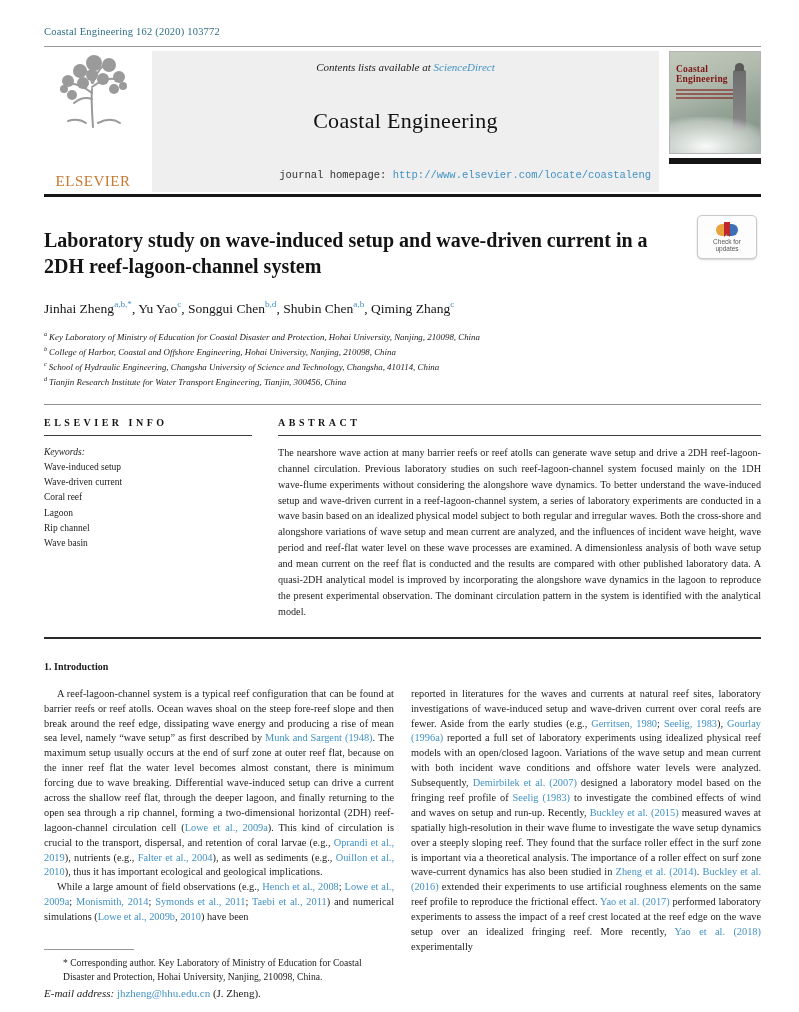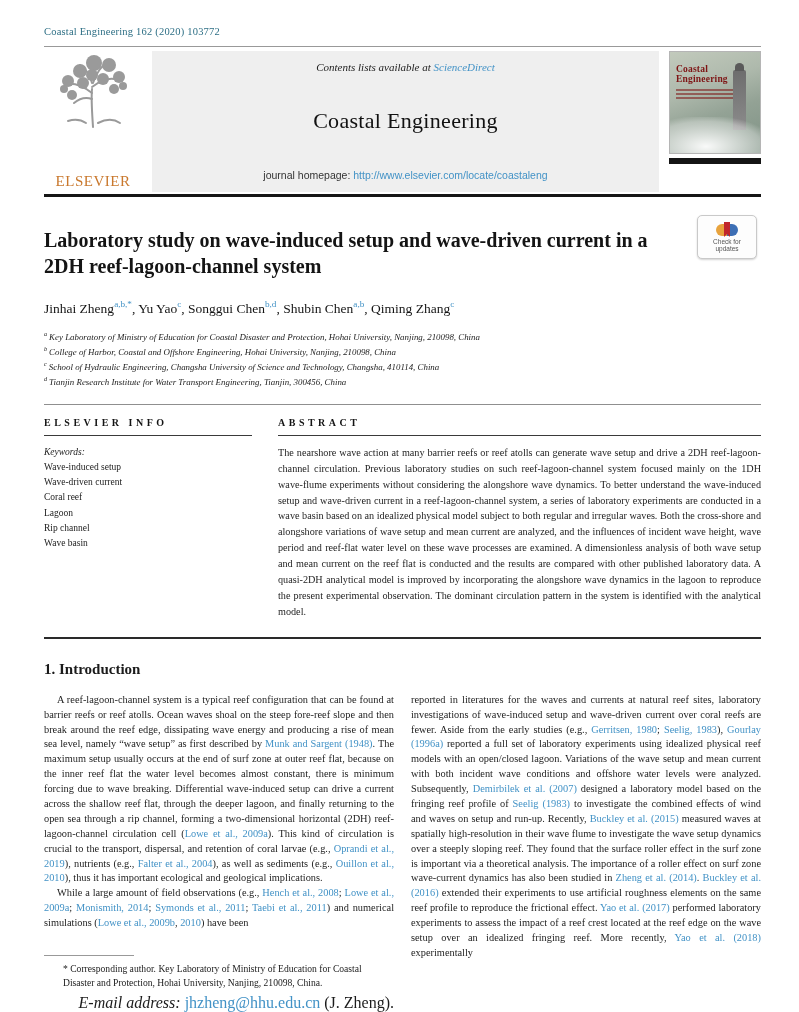--- a/index.html
+++ b/index.html
@@ -10,21 +10,21 @@
   .citation{text-align:left;font-size:10.5px;color:#2e6f85;letter-spacing:.2px;}
 
   
   .masthead{display:flex;align-items:stretch;border-top:1px solid #999;margin-top:9px;padding-top:4px;}
   .logo-col{width:98px;display:flex;flex-direction:column;align-items:center;justify-content:space-between;padding:2px 0 2px 0;gap:40px;}
   .tree{width:74px;height:78px;}
   .elsevier-word{font-size:15px;color:#c9782d;letter-spacing:.5px;margin-top:2px;font-family:"Liberation Serif",serif;}
   .mast-box{flex:1;background:#efefef;margin:0 10px;display:flex;flex-direction:column;justify-content:space-between;text-align:center;padding:10px 8px 11px 8px;}
   .contents-line{font-size:11px;color:#222;font-style:italic;}
   .journal-title{font-size:22px;color:#111;letter-spacing:.3px;}
-  .homepage-line{font-size:10.5px;font-family:Liberation Sans, sans-serif;color:#333;}
+  .homepage-line{font-size:10.5px;font-family:Liberation Mono, monospace;color:#333;text-align:right;}
   .link{color:#4292c6;cursor:pointer;text-decoration:none;}
   .cover-col{width:92px;display:flex;flex-direction:column;}
   .cover{height:101px;border:1px solid #b5b5b5;background:linear-gradient(160deg,#c2cabc 0%,#aeb9ac 35%,#93a295 60%,#7e9184 100%);position:relative;overflow:hidden;}
   .cover-title{position:absolute;top:13px;left:6px;font-size:9.5px;line-height:1.05;color:#7e1414;font-weight:bold;letter-spacing:.2px;}
   .cover-sub{position:absolute;top:37px;left:6px;width:70px;}
   .cover-sub i{display:block;height:2px;background:rgba(126,20,20,.55);margin-bottom:2px;}
   .lighthouse{position:absolute;right:14px;top:18px;width:13px;height:60px;background:linear-gradient(#6d6d6d,#8c8c8c);border-radius:2px 2px 0 0;}
   .lighthouse:before{content:"";position:absolute;top:-7px;left:2px;width:9px;height:8px;background:#5a5a5a;border-radius:50% 50% 0 0;}
   .foam{position:absolute;bottom:-6px;left:-8px;width:110px;height:42px;background:radial-gradient(ellipse at 40% 70%,rgba(255,255,255,.95),rgba(255,255,255,.35) 60%,transparent 75%);}
   .cover-bar{height:6px;background:#141414;margin-top:4px;}
@@ -54,31 +54,31 @@
   .info-col{width:208px;flex-shrink:0;}
   .abs-col{flex:1;margin-left:26px;}
   .sec-heading{font-size:10px;font-weight:bold;letter-spacing:3.5px;color:#141414;}
   .heading-rule{border:none;border-top:1.5px solid #3a3a3a;margin:7px 0 9px 0;}
   .kw-label{font-size:9.5px;font-style:italic;line-height:1.6;}
   .kw{font-size:9.5px;line-height:1.6;}
   .abs-text{font-size:10.2px;line-height:1.56;text-align:justify;color:#1d1d1d;}
   .section-bottom-rule{border:none;border-top:2px solid #2a2a2a;margin:17px 0 0 0;}
 
   
-  .intro-heading{font-size:15px;font-weight:bold;margin:22px 0 15px 0;}
+  .intro-heading{font-size:10px;font-weight:bold;margin:22px 0 15px 0;}
   .cols{display:flex;gap:17px;}
   .col{flex:1;}
   .body-p{font-size:10.35px;line-height:1.44;text-align:justify;margin:0;color:#1d1d1d;}
   .body-p.indent{text-indent:13px;}
 
   
   .footnote{margin-top:24px;}
   .fn-rule{border:none;border-top:1px solid #999;width:90px;margin:0 0 6px 0;}
   .fn-line1{font-size:9.6px;line-height:1.5;margin-left:19px;}
-  .fn-line2{font-size:16px;line-height:1.5;text-align:right;}
+  .fn-line2{font-size:11px;line-height:1.5;}
   .footer{margin-top:13px;}
   .footer div{font-size:9.6px;line-height:1.6;}
   .doi{font-size:9.6px;}
 </style>
 </head>
 <body>
 
 <div class="page">
 
   <div class="citation">Coastal Engineering 162 (2020) 103772</div>

